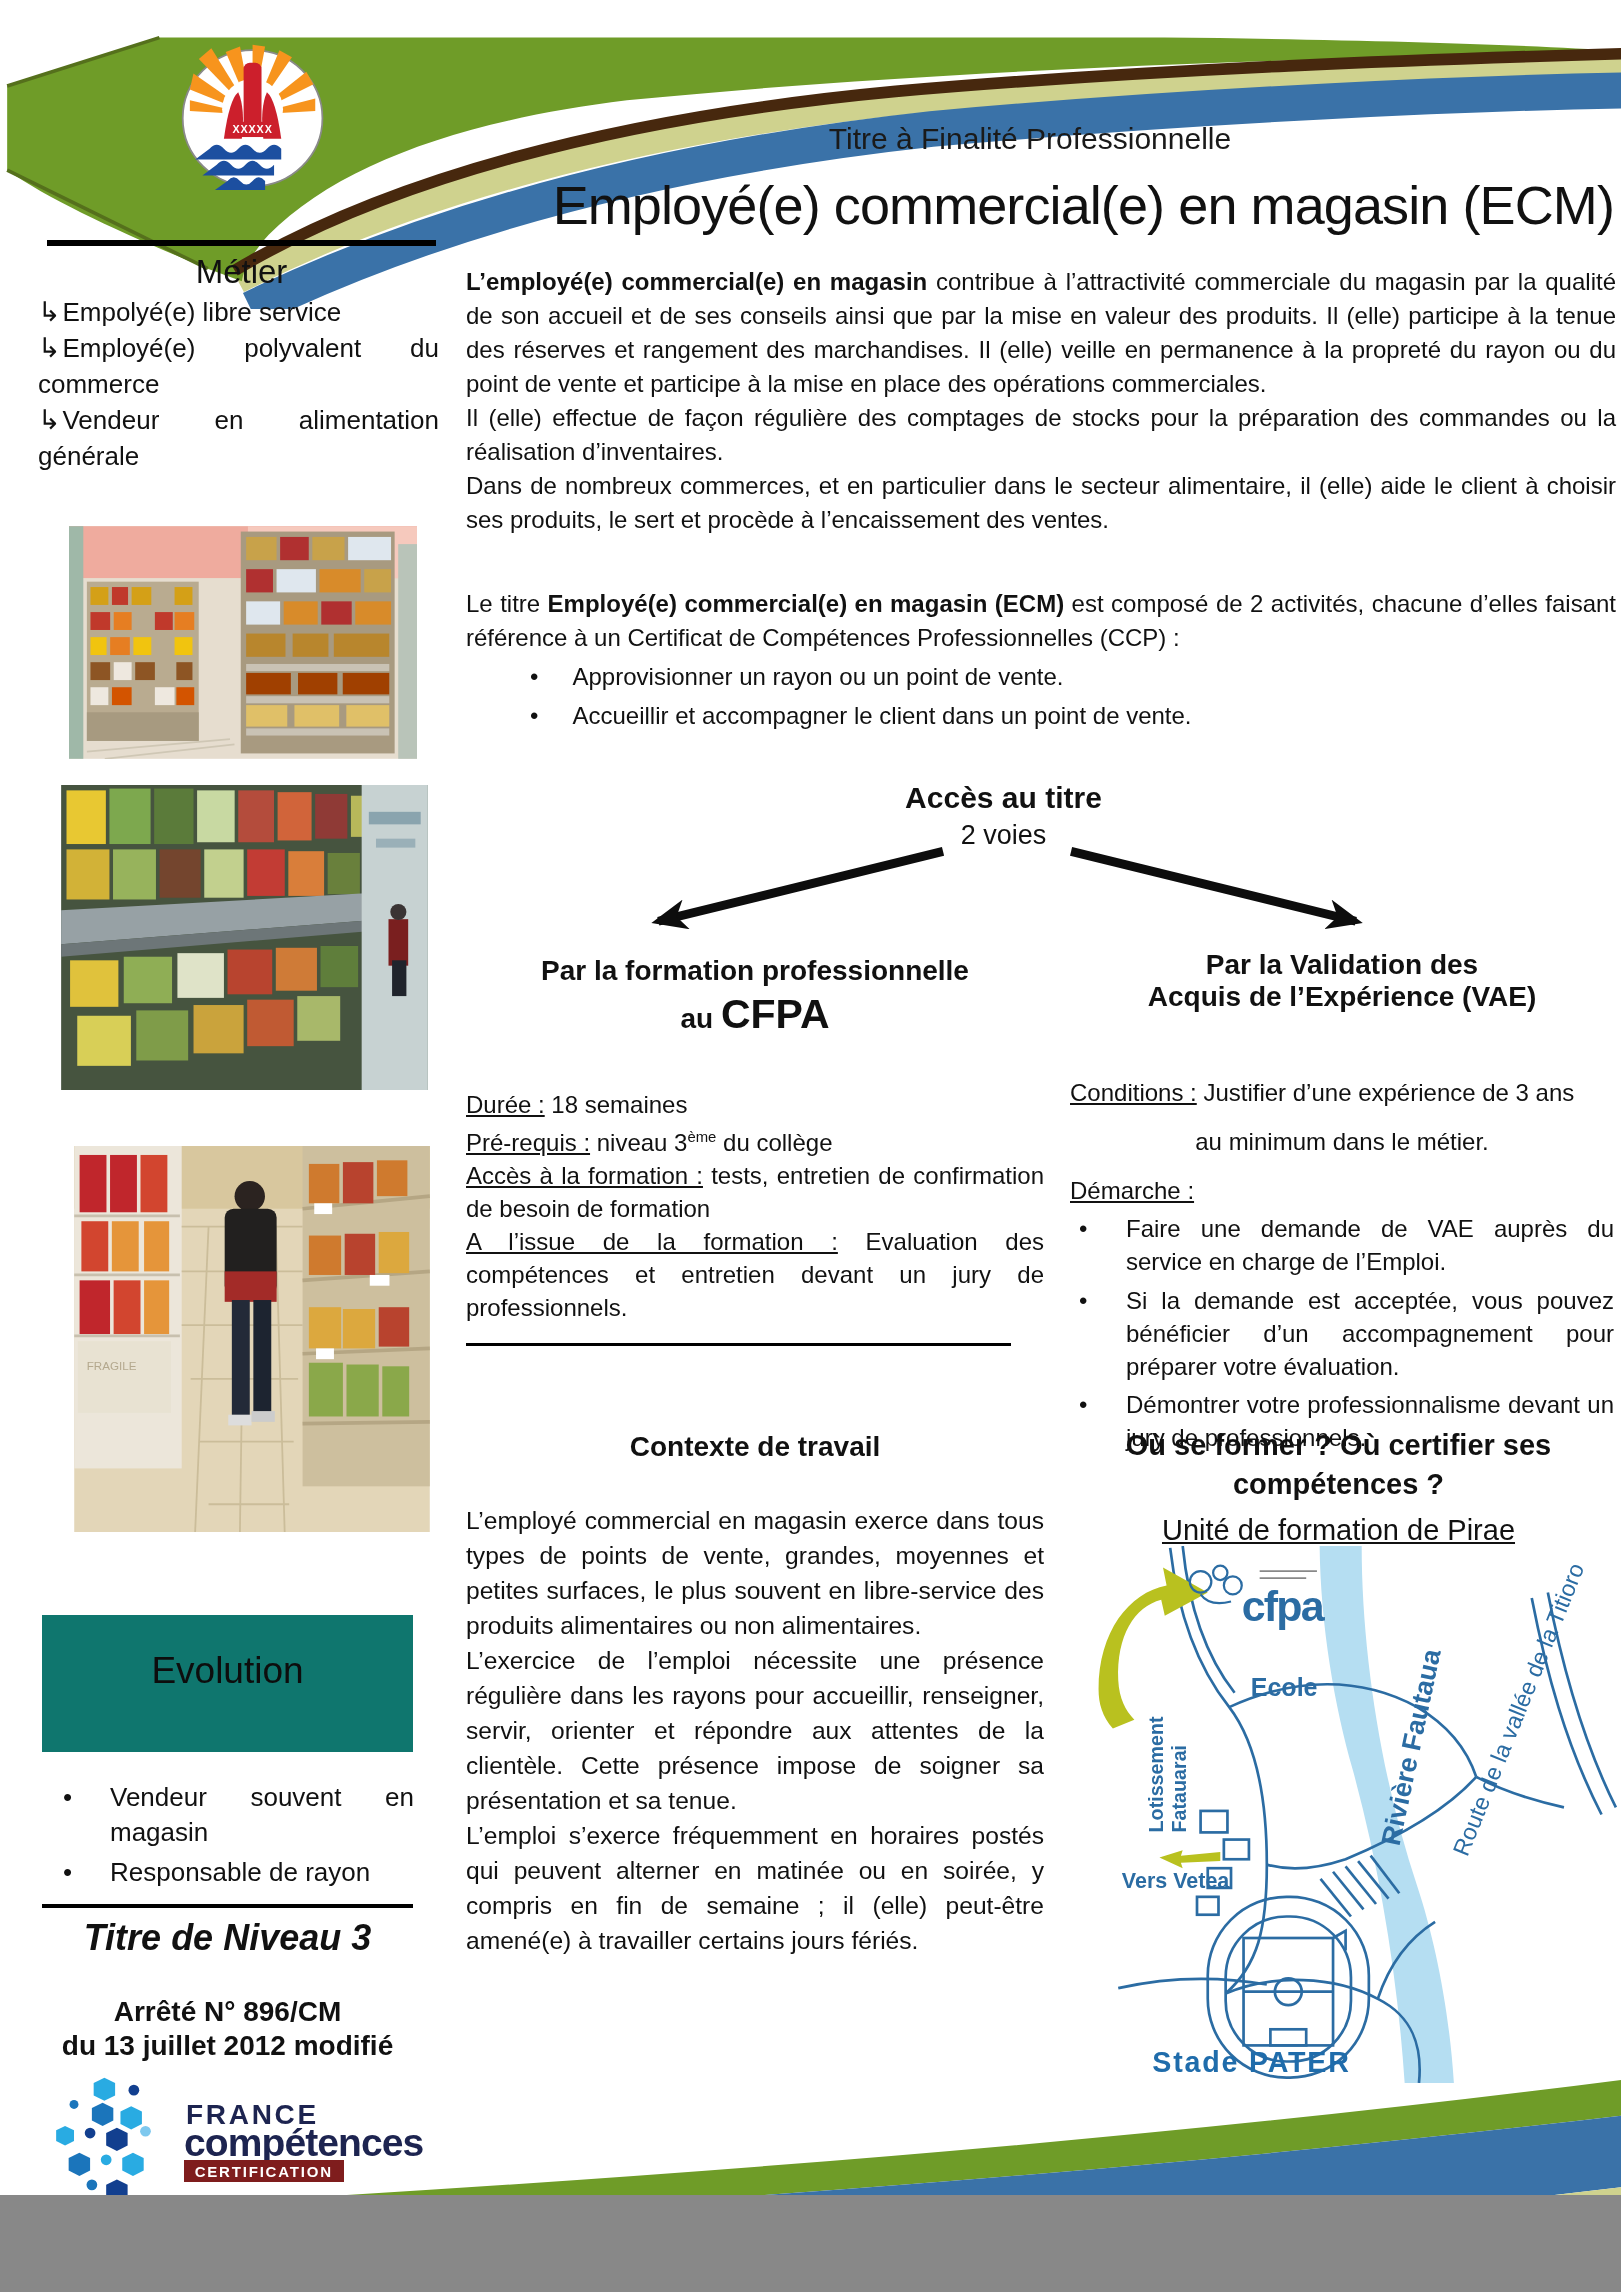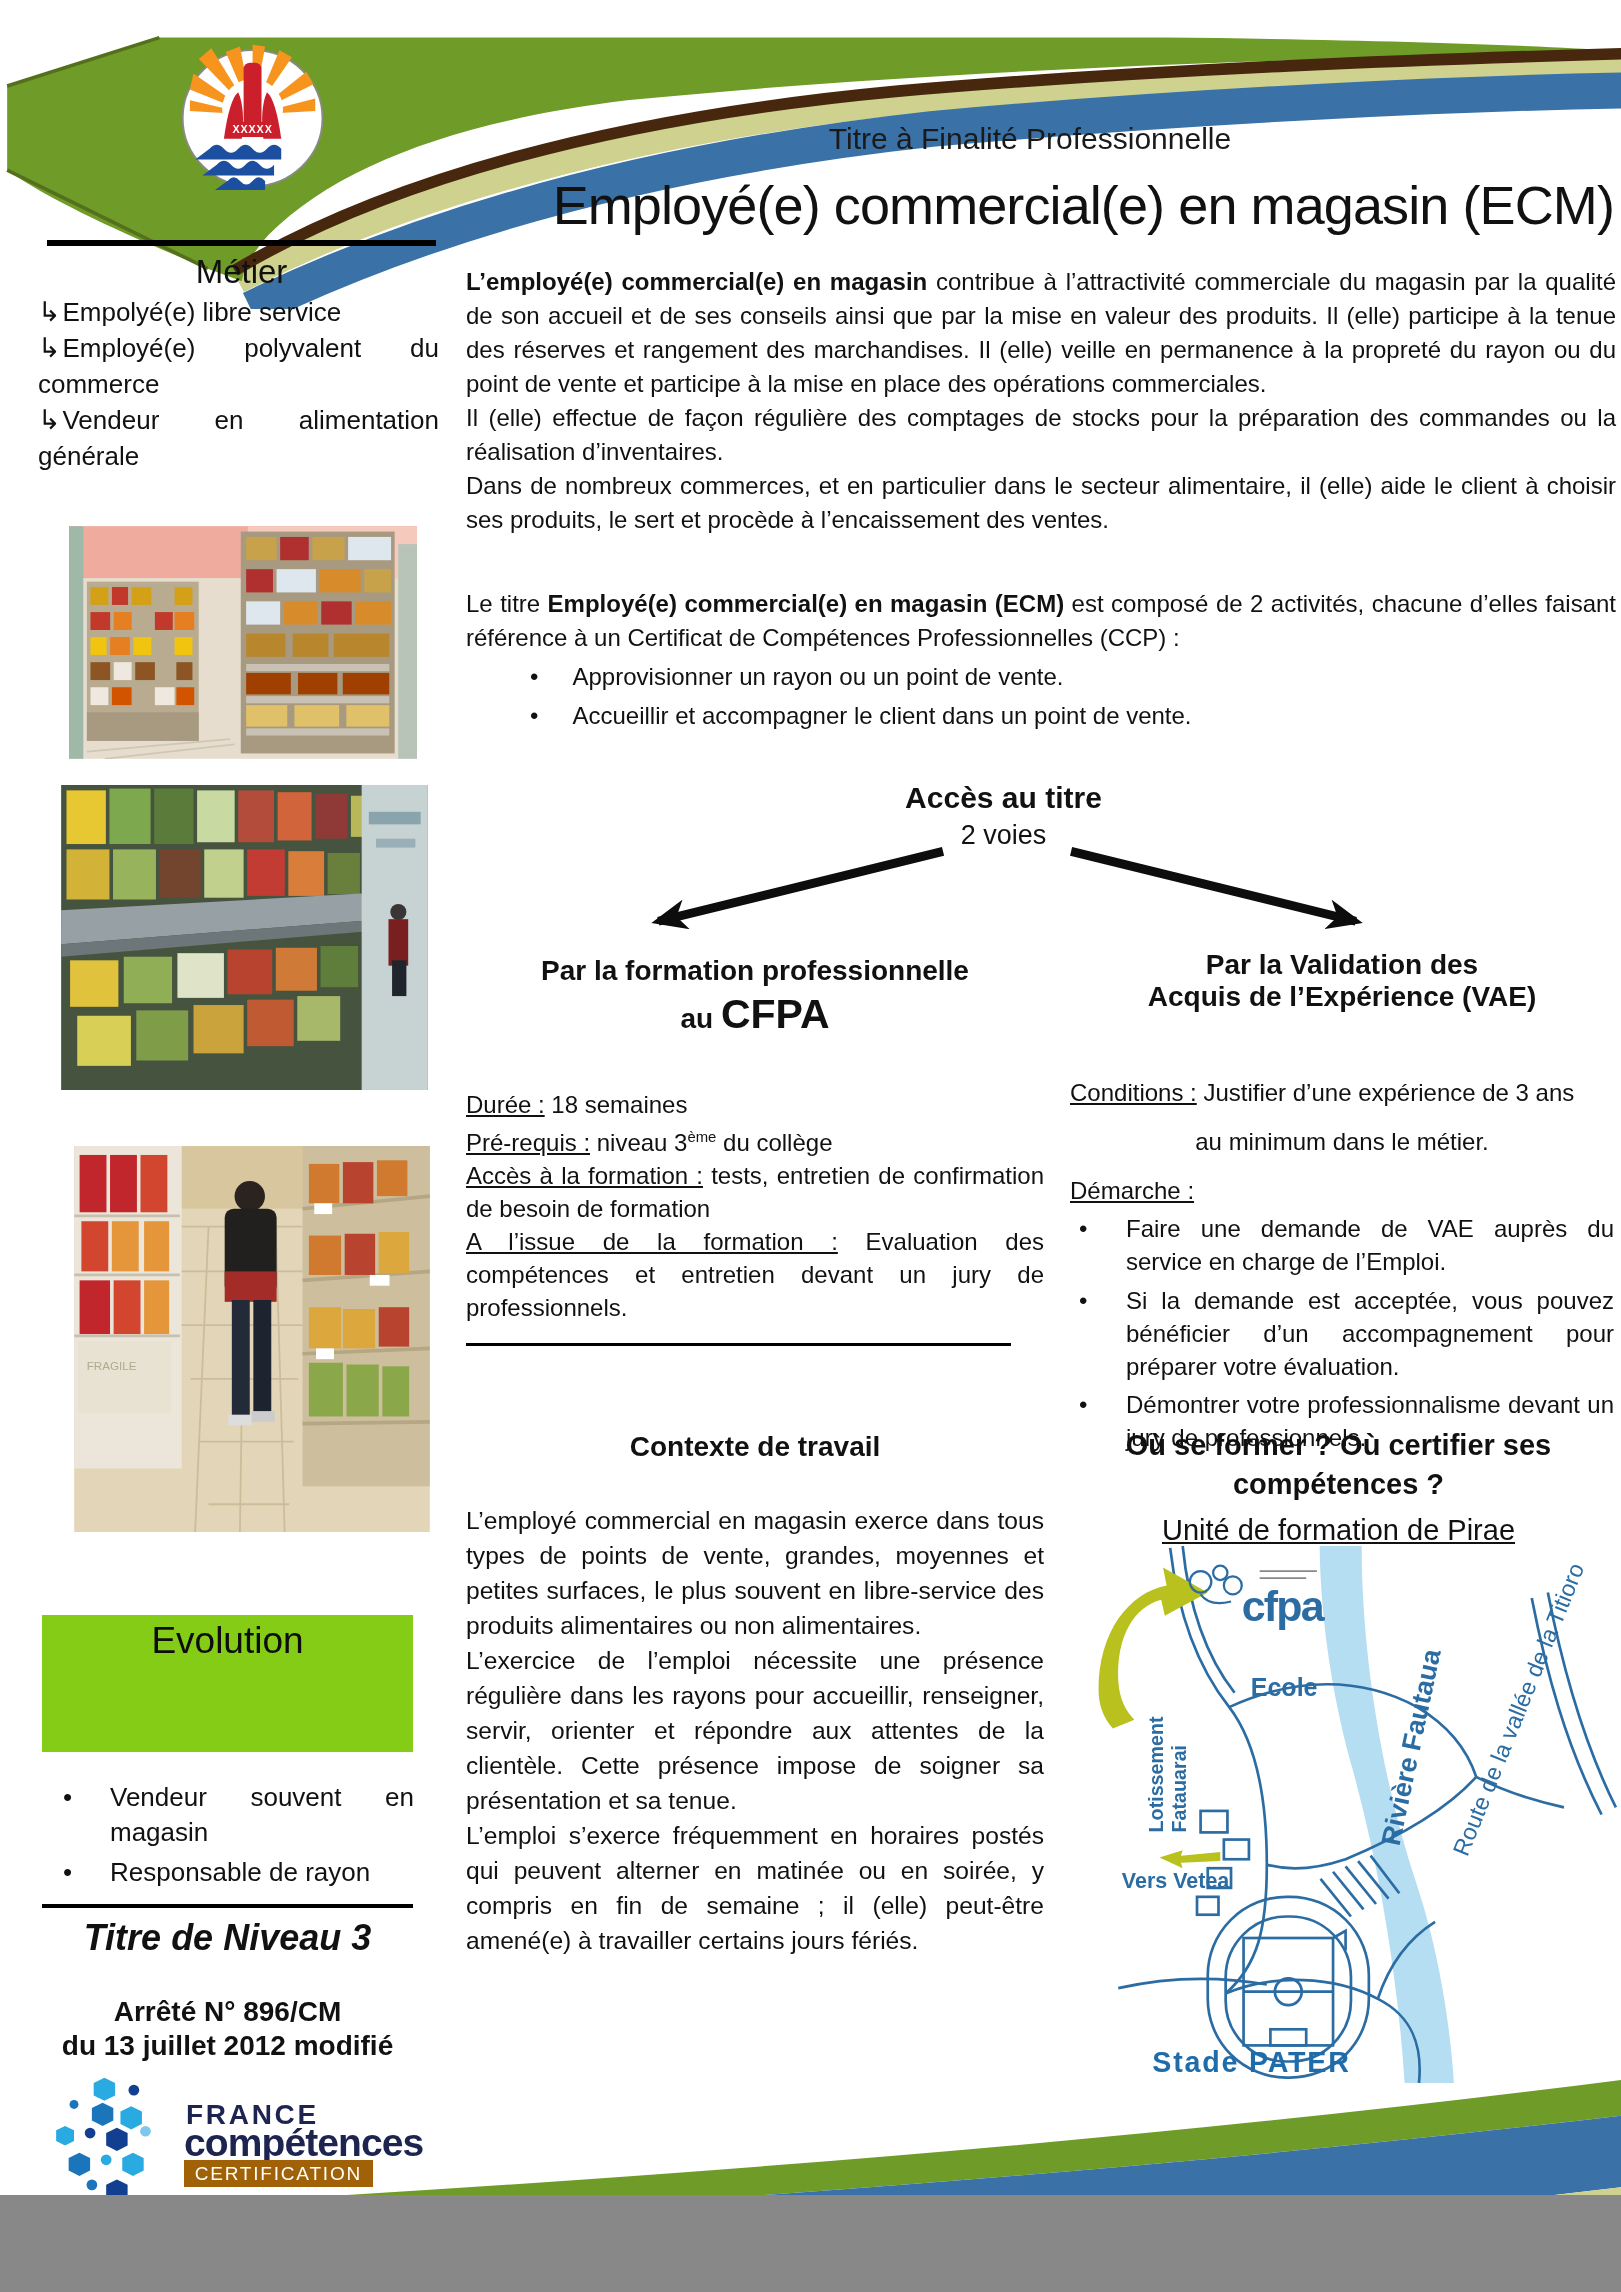--- a/index.html
+++ b/index.html
@@ -19,28 +19,28 @@
   .metier-item{text-align:justify;}
   .hookarrow{font-size:27px;padding-right:1.8px;}
   .bodytxt{font-size:24px;line-height:34px;}
   .bullet{display:inline-block;width:12.5px;}
   .h30{font-size:28px;font-weight:bold;}
   .voies{font-size:27px;}
   .colbody{font-size:24px;line-height:33px;}
   .cfpa-big{font-size:41px;}
   .vae-bul,.evo-bul{position:relative;padding-left:56px;text-align:justify;margin:0 0 5.4px 0;}
   .vae-bul .dot,.evo-bul .dot{position:absolute;left:9px;top:0;}
-  .evo-box{background:#84cc16;color:#0d0d0d;text-align:center;font-size:37px;line-height:50px;padding-top:1px;box-sizing:border-box;}
+  .evo-box{background:#0f766e;color:#0d0d0d;text-align:center;font-size:37px;line-height:50px;padding-top:31px;box-sizing:border-box;}
   .lvl{font-size:36px;font-weight:bold;font-style:italic;}
   .decree{font-size:28px;font-weight:bold;line-height:34px;}
   .ou-h{font-size:29px;font-weight:bold;line-height:39px;}
   .unite{font-size:29px;text-decoration:underline;}
   .fc-france{font-size:28px;font-weight:bold;color:#1d2450;letter-spacing:2.7px;}
   .fc-comp{font-size:39px;font-weight:bold;color:#1d2450;letter-spacing:-0.9px;}
-  .fc-cert{display:inline-block;background:#a16207;color:#fff;font-weight:normal;font-size:19px;padding:2.7px 10.7px;letter-spacing:1.8px;}
+  .fc-cert{display:inline-block;background:#7f1d1d;color:#fff;font-weight:bold;font-size:15px;padding:2.7px 10.7px;letter-spacing:1.8px;}
   .fc-rncp{font-size:26px;color:#c4177c;}
   svg text{font-family:"Liberation Sans",sans-serif;}
 </style>
 </head>
 <body>
 
 <div class="page">
 
   <svg class="abs" style="left:0;top:0" width="1622" height="309" viewBox="0 0 1811 345">
 

